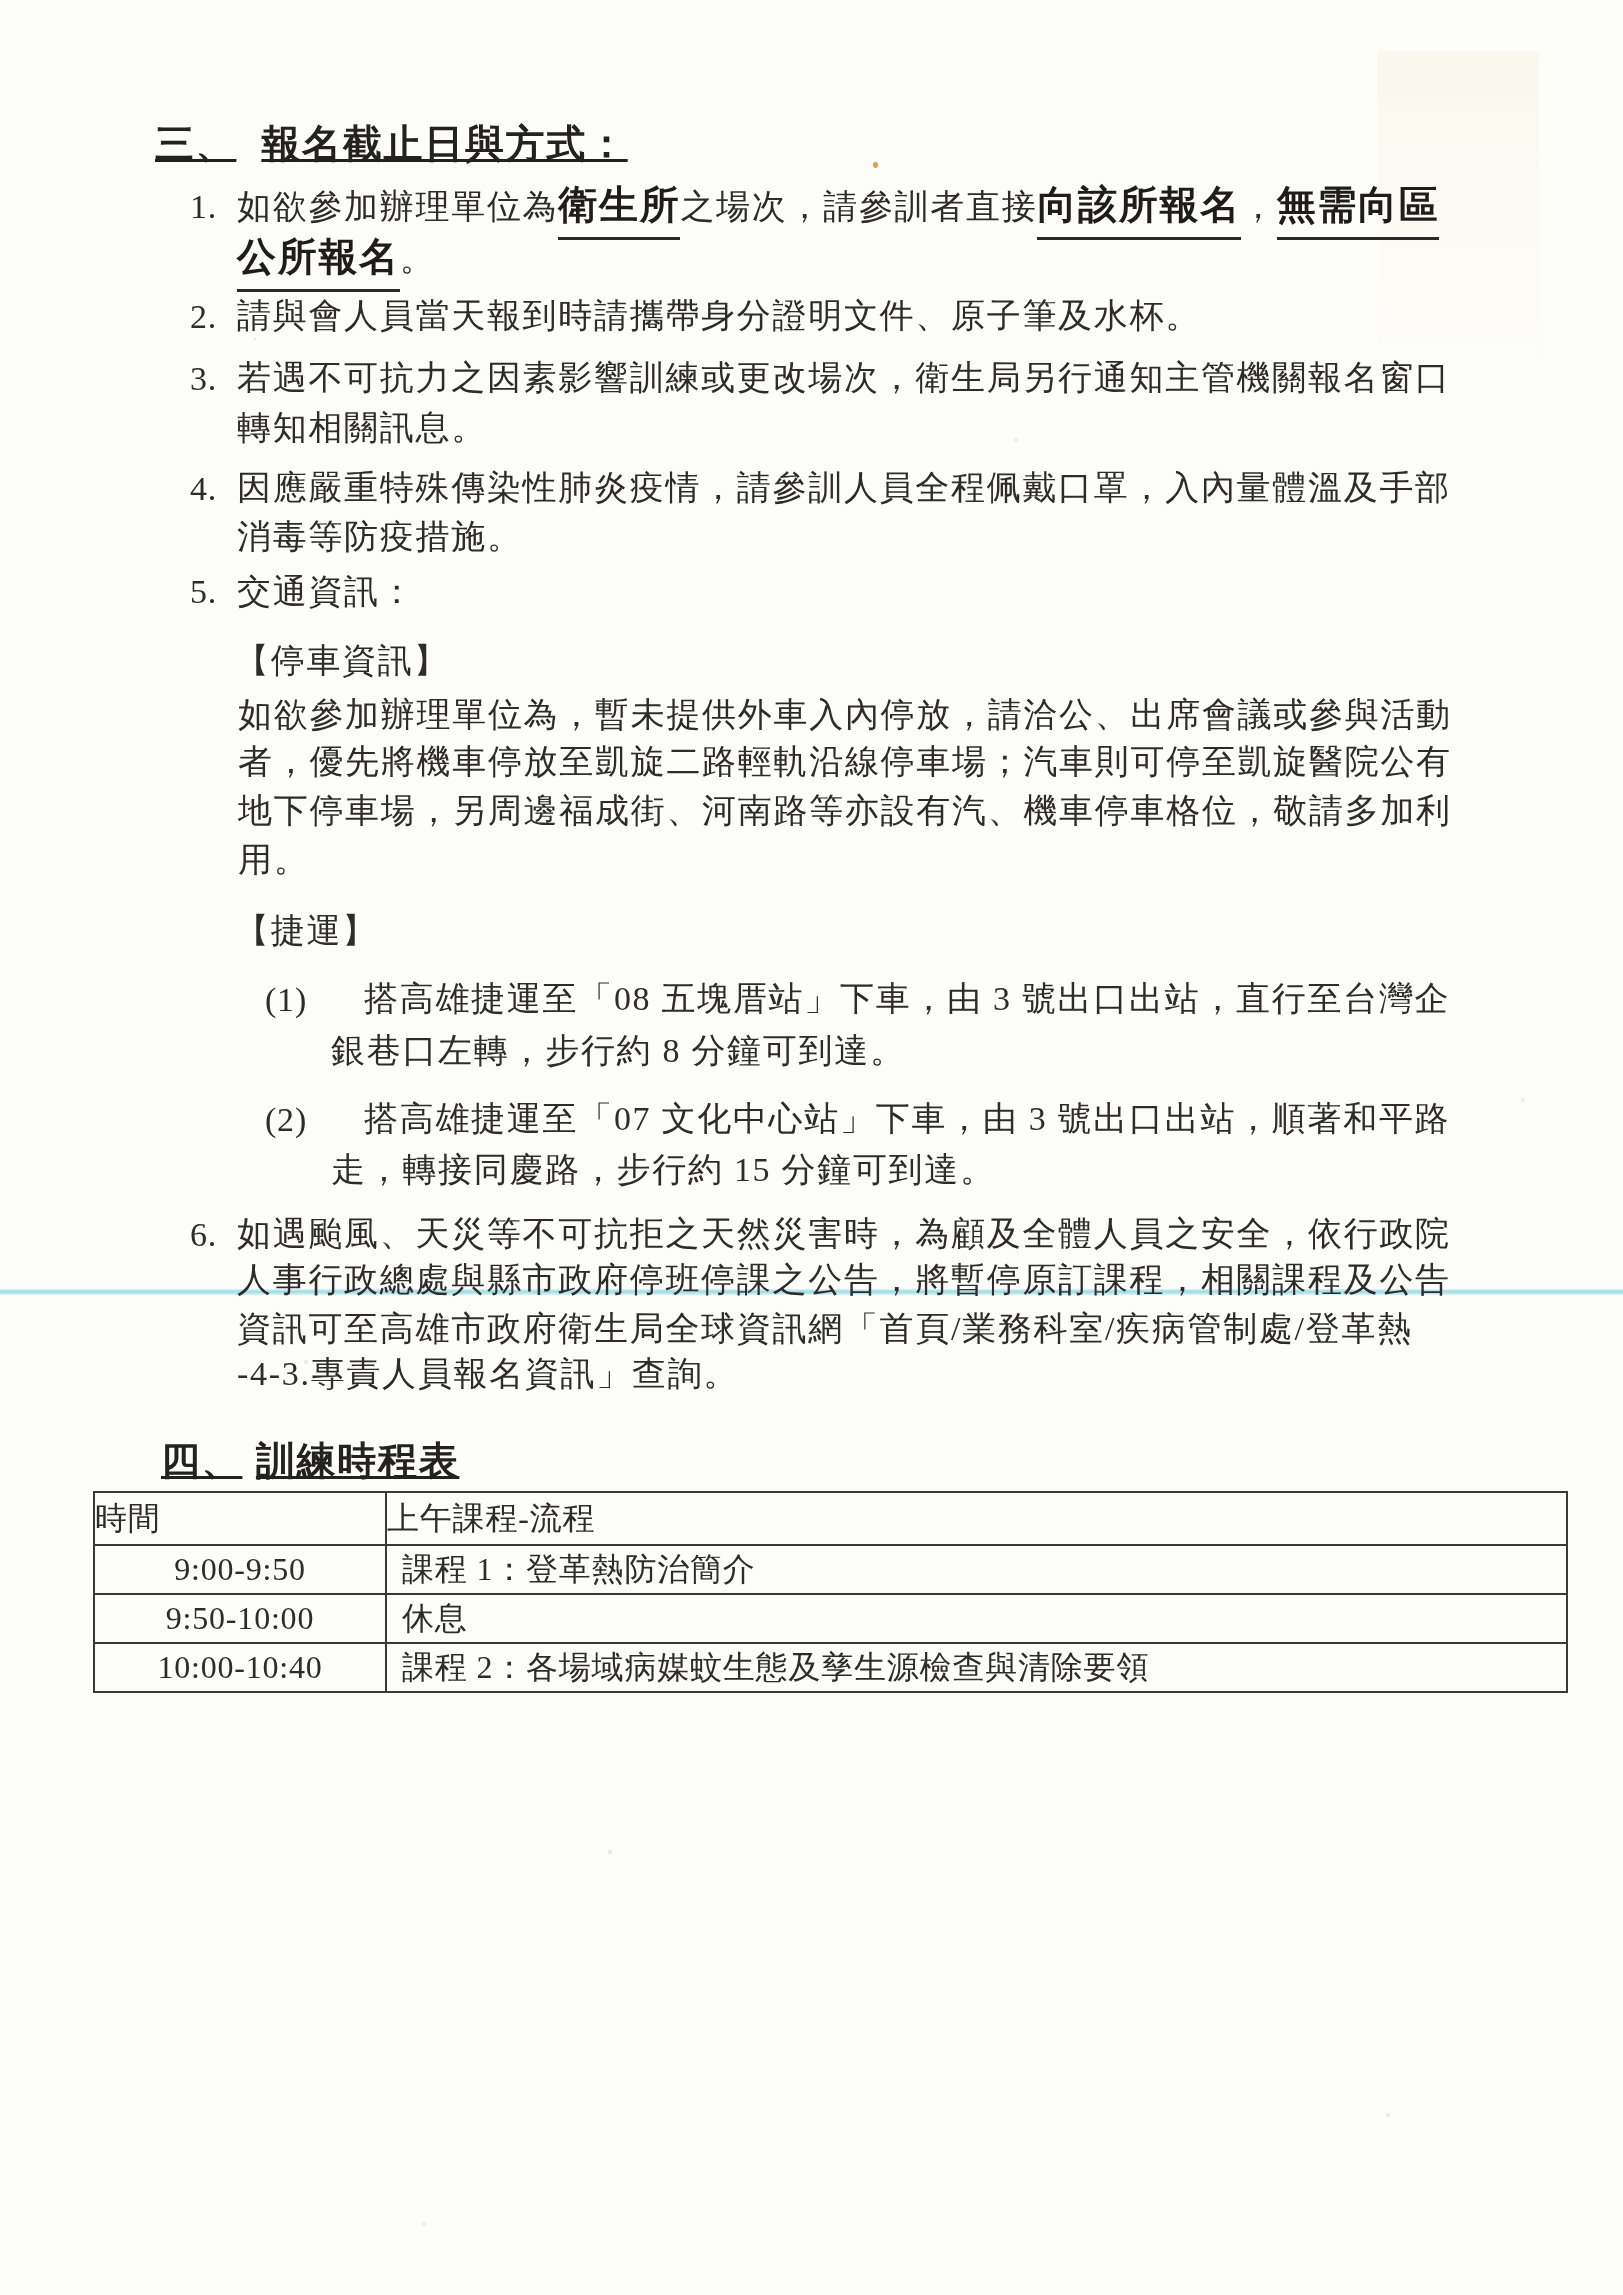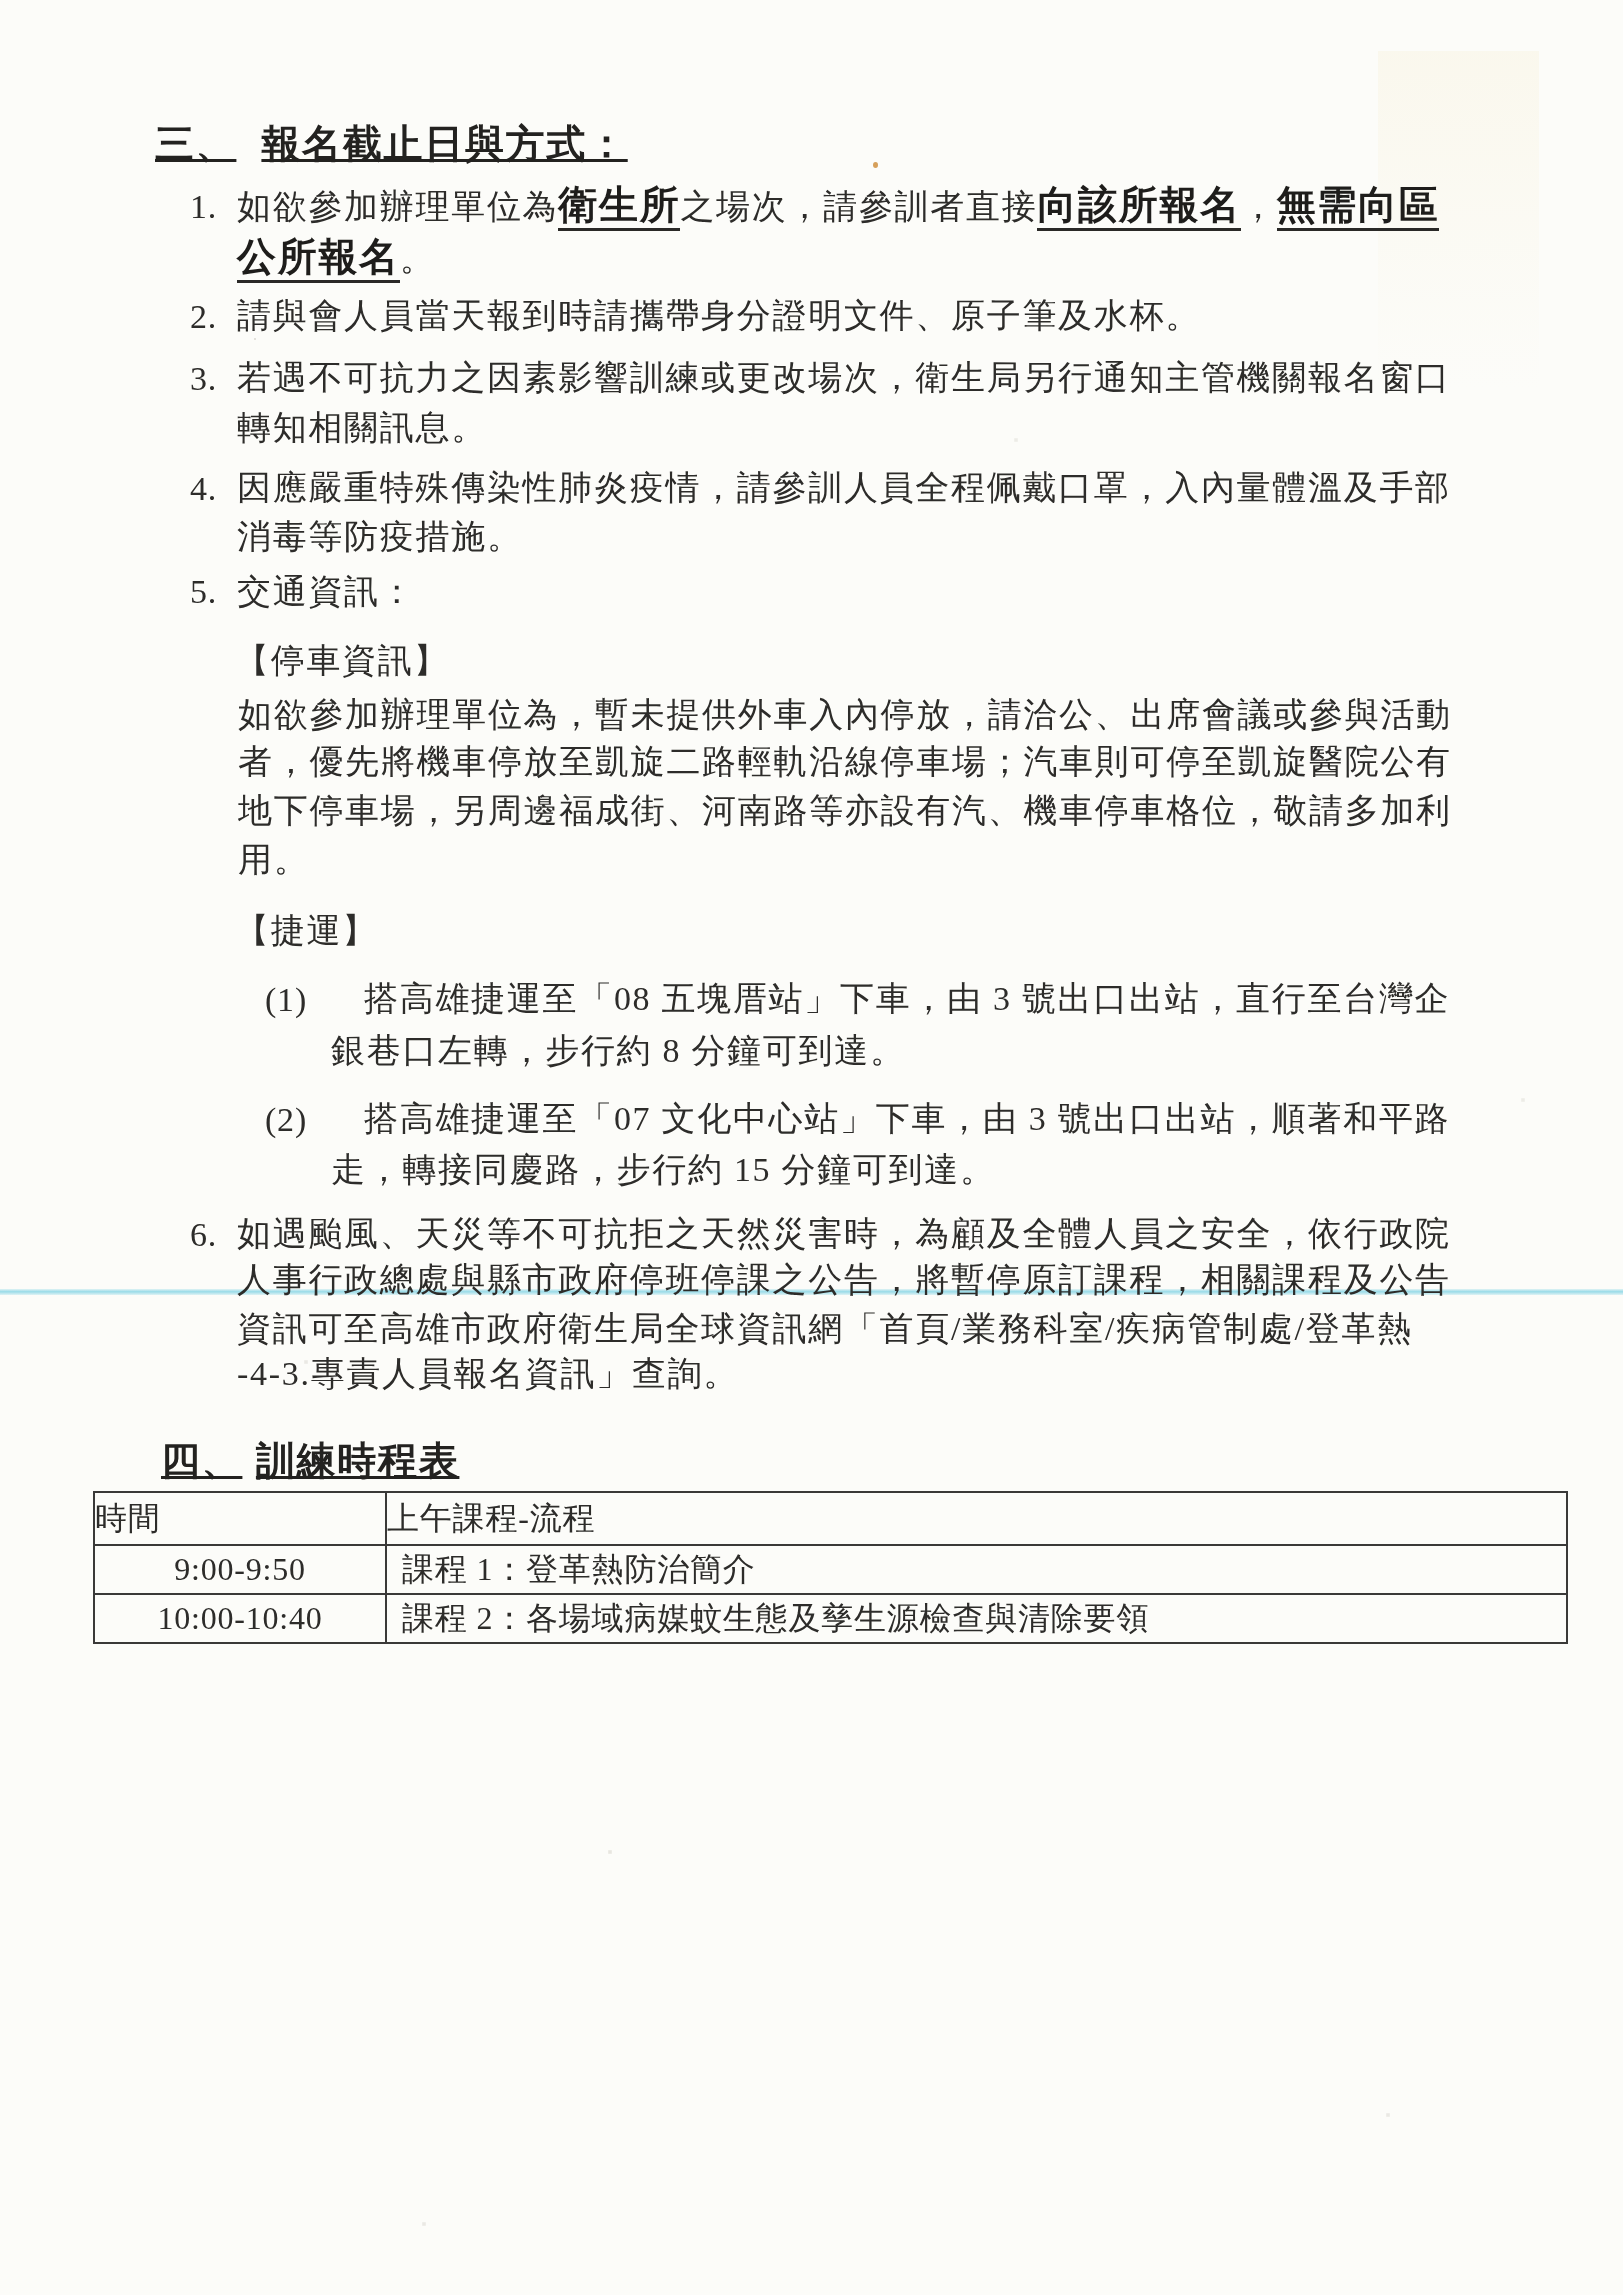--- a/index.html
+++ b/index.html
@@ -33,21 +33,21 @@
     color:#232220;
     text-decoration:underline;
   }
   .heading .gap{display:inline-block;width:25px;}
   .heading .gap-sm{display:inline-block;width:13.5px;}
   .bu{ 
     font-weight:700;
     font-size:39px;
     color:#1e1d1b;
     border-bottom:3.4px solid #2a2927;
-    padding-bottom:2px;
+    padding-bottom:11px;
   }
   .tbu{ 
     font-weight:700;
     color:#1e1d1b;
     border-bottom:2.5px solid #2a2927;
     padding-bottom:1.7px;
   }
   
   .tbl-wrap{position:absolute;left:93px;top:1491px;width:1475px;}
   table.sched{
@@ -153,19 +153,23 @@
     <tbody>
         <tr class="hdr">
       <td class="c-time">時間</td>
       <td>上午課程-流程</td>
     </tr>
     <tr class="row">
       <td class="c-time">9:00-9:50</td>
       <td class="c-desc">課程 1：登革熱防治簡介</td>
     </tr>
     <tr class="row">
+      <td class="c-time">9:50-10:00</td>
+      <td class="c-desc">休息</td>
+    </tr>
+    <tr class="row">
       <td class="c-time">10:00-10:40</td>
       <td class="c-desc">課程 2：各場域病媒蚊生態及孳生源檢查與清除要領</td>
     </tr>
   </tbody>
     </table>
 </div>
 
 
 </body></html>

